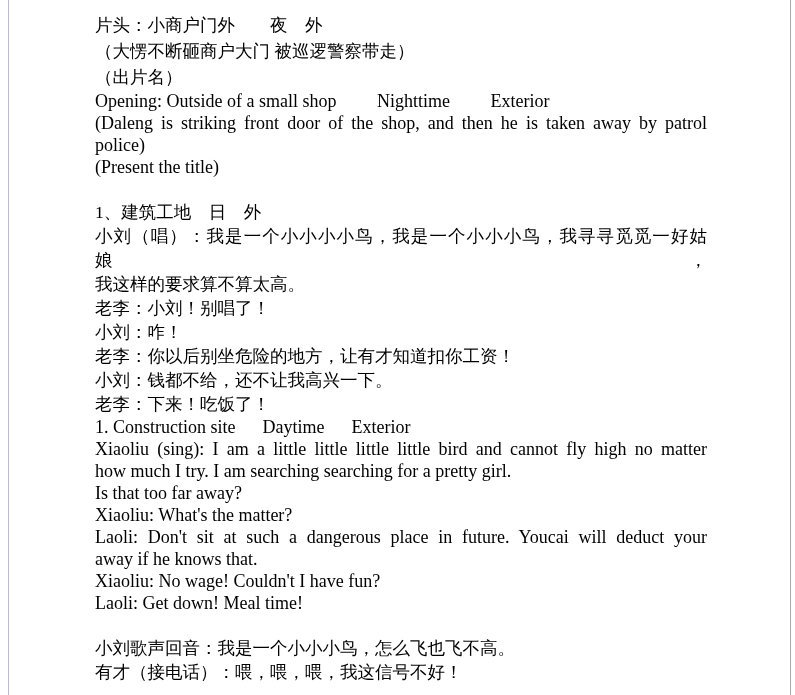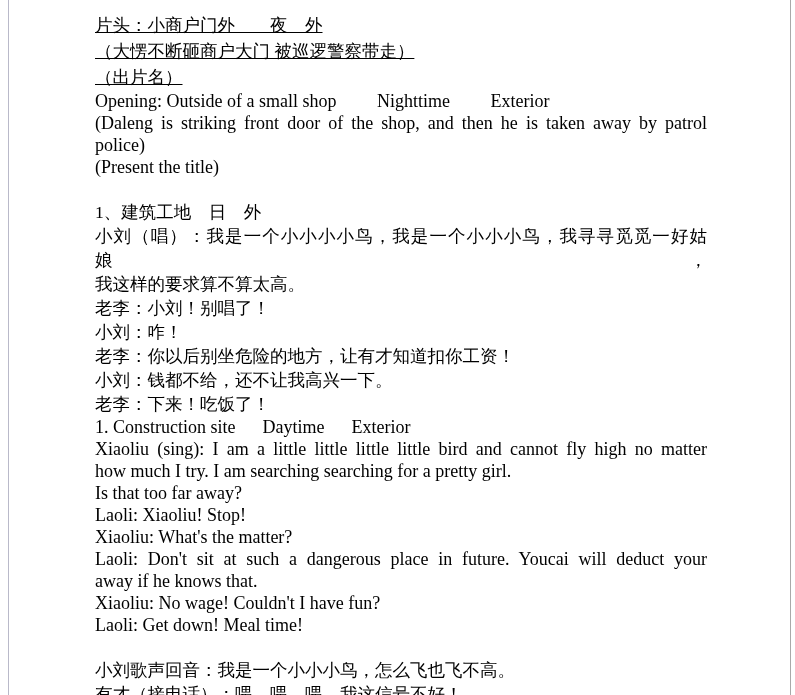--- a/index.html
+++ b/index.html
@@ -39,21 +39,20 @@
     font-size: 18px;
     line-height: 22px;
   }
   .line.zh {
     font-size: 17.5px;
     line-height: 24px;
   }
   
   .doc > .line.zh:nth-child(-n+3) {
     line-height: 26px;
-    text-decoration: underline;
   }
   .line.justify {
     text-align: justify;
     text-align-last: justify;
   }
   .spacer {
     height: 22px;
   }
 </style>
 </head>
@@ -76,21 +75,20 @@
       <div class="line zh">我这样的要求算不算太高。</div>
       <div class="line zh">老李：小刘！别唱了！</div>
       <div class="line zh">小刘：咋！</div>
       <div class="line zh">老李：你以后别坐危险的地方，让有才知道扣你工资！</div>
       <div class="line zh">小刘：钱都不给，还不让我高兴一下。</div>
       <div class="line zh">老李：下来！吃饭了！</div>
       <div class="line en">1. Construction site&nbsp;&nbsp;&nbsp;&nbsp;&nbsp;&nbsp;Daytime&nbsp;&nbsp;&nbsp;&nbsp;&nbsp;&nbsp;Exterior</div>
       <div class="line en justify">Xiaoliu (sing): I am a little little little little bird and cannot fly high no matter</div>
       <div class="line en">how much I try. I am searching searching for a pretty girl.</div>
       <div class="line en">Is that too far away?</div>
-      <div class="line en">Laoli: Xiaoliu! Stop!</div>
       <div class="line en">Xiaoliu: What's the matter?</div>
       <div class="line en justify">Laoli: Don't sit at such a dangerous place in future. Youcai will deduct your</div>
       <div class="line en">away if he knows that.</div>
       <div class="line en">Xiaoliu: No wage! Couldn't I have fun?</div>
       <div class="line en">Laoli: Get down! Meal time!</div>
       <div class="spacer"></div>
       <div class="line zh">小刘歌声回音：我是一个小小小鸟，怎么飞也飞不高。</div>
       <div class="line zh">有才（接电话）：喂，喂，喂，我这信号不好！</div>
     </div>
 </div>

